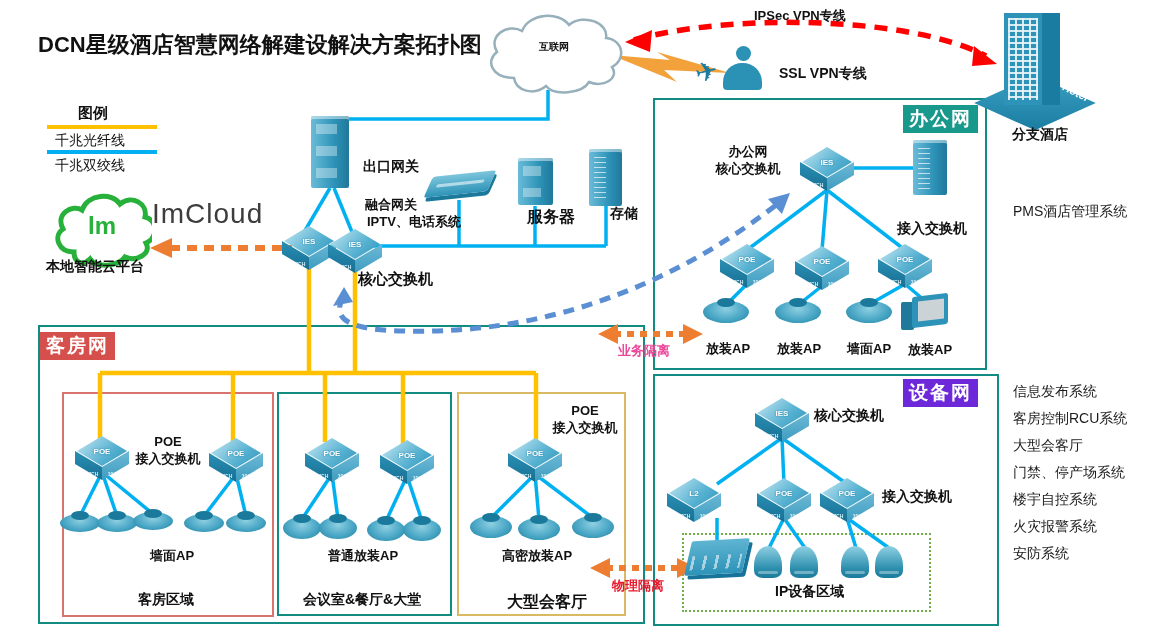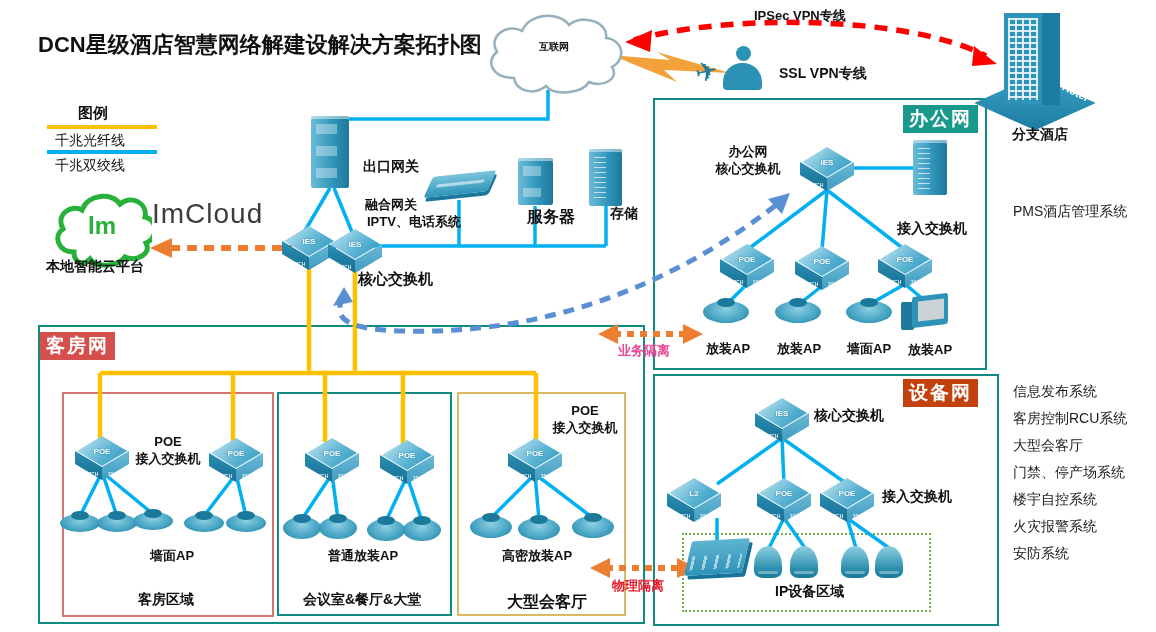--- a/index.html
+++ b/index.html
@@ -309,21 +309,21 @@
   <div class="pc" style="left:901px;top:292px">
     <div class="tower"></div>
     <div class="mon"></div>
     <div class="scr"></div>
   </div>
   <div class="lbl" style="left:706px;top:340px">放装AP</div>
   <div class="lbl" style="left:777px;top:340px">放装AP</div>
   <div class="lbl" style="left:847px;top:340px">墙面AP</div>
   <div class="lbl" style="left:908px;top:341px">放装AP</div>
 
-  <div class="badge" style="left:903px;top:379px;background:#c2410c">设备网</div>
+  <div class="badge" style="left:903px;top:379px;background:#6d28d9">设备网</div>
   <div class="sw" style="left:754px;top:398px">
     <div class="side-l">
         <span>SWITCH</span>
       </div>
     <div class="side-r"></div>
     <div class="top">
         <span>IES</span>
       </div>
   </div>
   <div class="lbl" style="left:814px;top:407px;font-size:14px">核心交换机</div>

